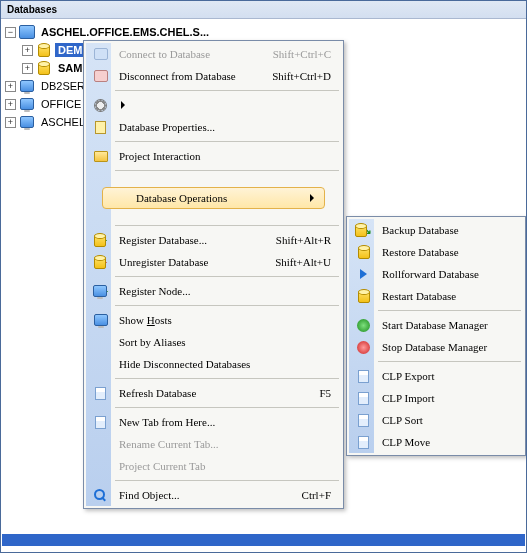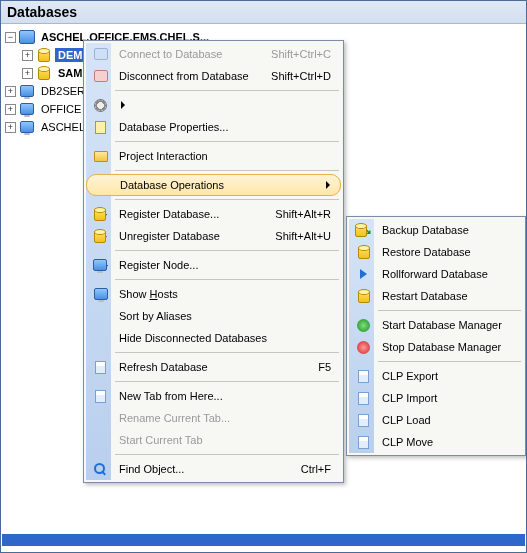--- a/index.html
+++ b/index.html
@@ -13,21 +13,21 @@
   position: relative;
   border: 1px solid #4a6a9a;
   overflow: hidden;
 }
 
 
 .panel-title {
   background: linear-gradient(#e0e8f4, #d3dff0);
   padding: 3px 6px;
   font-weight: bold;
-  font-size: 14px;
+  font-size: 10px;
   border-bottom: 1px solid #aab8d0;
 }
 .tree {
   padding: 4px 0 4px 4px;
   background: #fff;
   height: 505px;
   overflow: hidden;
 }
 .tree-row {
   display: flex;
@@ -83,20 +83,21 @@
   margin-left: 0;
 }
 .menu-item {
   position: relative;
   display: flex;
   align-items: center;
   height: 22px;
   padding-left: 2px;
   padding-right: 10px;
   cursor: default;
+  font-family: Liberation Serif, serif;
 }
 .menu-item .mi-icon {
   width: 25px;
   display: flex;
   align-items: center;
   justify-content: center;
   flex: none;
 }
 .menu-item .mi-label {
   flex: 1;
@@ -105,23 +106,23 @@
 }
 .menu-item .mi-short {
   color: #000;
   padding-left: 16px;
 }
 .menu-item.disabled .mi-label,
 .menu-item.disabled .mi-short { color: #9a9a9a; }
 .menu-item.highlight {
   background: linear-gradient(#fff3d6, #ffe7a8);
   border: 1px solid #e3b24a;
-  border-radius: 10px;
+  border-radius: 4px;
   height: 22px;
-  margin: 0;
+  margin: 16px;
 }
 .menu-item .mi-arrow {
   width: 0; height: 0;
   border-top: 4px solid transparent;
   border-bottom: 4px solid transparent;
   border-left: 4px solid #000;
   margin-left: 8px;
 }
 .menu-sep {
   height: 1px;
@@ -371,21 +372,21 @@
       <span class="mi-label">New Tab from Here...</span>
     </div>
 
     <div class="menu-item disabled">
       <span class="mi-icon"></span>
       <span class="mi-label">Rename Current Tab...</span>
     </div>
 
     <div class="menu-item disabled">
       <span class="mi-icon"></span>
-      <span class="mi-label">Start Current Tab</span>
+      <span class="mi-label">Project Current Tab</span>
     </div>
 
     <div class="menu-sep"></div>
 
     <div class="menu-item">
       <span class="mi-icon">
           <span class="find"></span>
         </span>
       <span class="mi-label">Find Object...</span>
       <span class="mi-short">Ctrl+F</span>
@@ -456,21 +457,21 @@
       <span class="mi-icon">
           <span class="sheet"></span>
         </span>
       <span class="mi-label">CLP Import</span>
     </div>
 
     <div class="menu-item">
       <span class="mi-icon">
           <span class="sheet"></span>
         </span>
-      <span class="mi-label">CLP Load</span>
+      <span class="mi-label">CLP Sort</span>
     </div>
 
     <div class="menu-item">
       <span class="mi-icon">
           <span class="sheet"></span>
         </span>
       <span class="mi-label">CLP Move</span>
     </div>
 
   </div>

